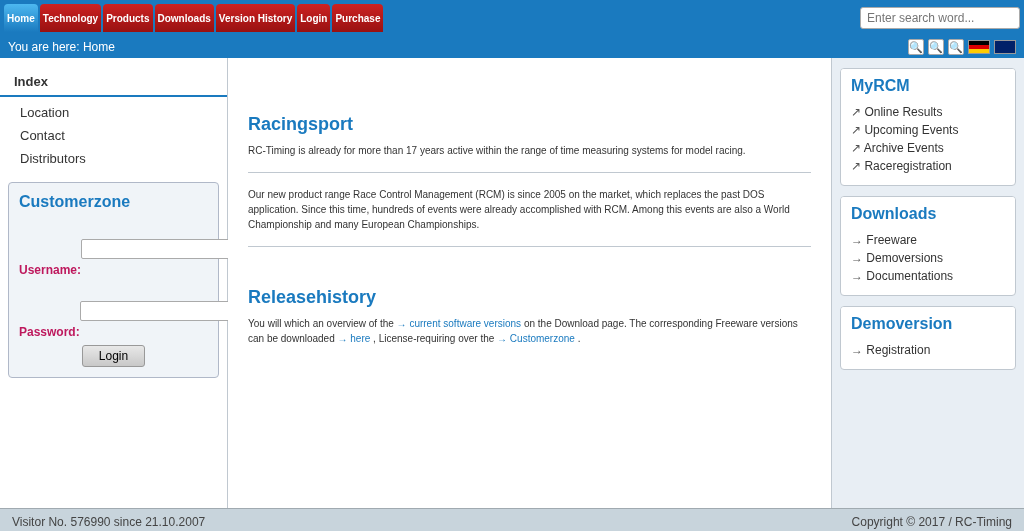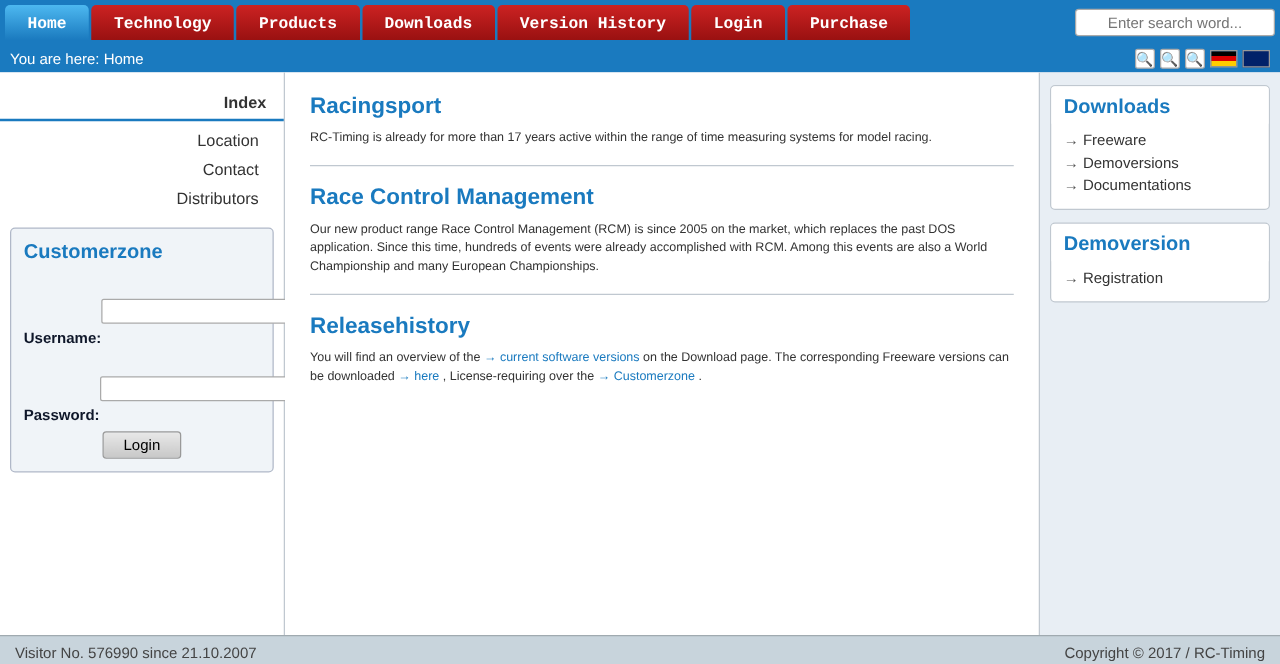--- a/index.html
+++ b/index.html
@@ -10,45 +10,43 @@
       display: flex;
       align-items: center;
       background: #1a7abf;
       padding: 0 4px;
       height: 36px;
     }
     .nav-tab {
       display: inline-flex;
       align-items: center;
       justify-content: center;
-      padding: 0 18px;
+      padding: 0 3px;
       height: 28px;
       background: linear-gradient(to bottom, #cc2222, #991111);
       color: #fff;
-      font-size: 13px;
+      font-size: 10px;
       font-weight: bold;
       border-radius: 4px 4px 0 0;
       margin-right: 2px;
       cursor: pointer;
       text-decoration: none;
-      font-family: Liberation Mono, monospace;
     }
     .nav-tab.active {
       background: linear-gradient(to bottom, #4db8f0, #1a7abf);
     }
     .nav-search {
       margin-left: auto;
       height: 22px;
       width: 160px;
       border: 1px solid #aaa;
       border-radius: 3px;
       padding: 0 6px;
       font-size: 12px;
       color: #15803d;
-      text-align: center;
     }
 
     
     .breadcrumb {
       background: #1a7abf;
       color: #fff;
       padding: 3px 8px;
       font-size: 12px;
       display: flex;
       align-items: center;
@@ -92,21 +90,20 @@
     
     .sidebar {
       width: 228px;
       min-width: 228px;
       background: #fff;
       border-right: 1px solid #c0c8d0;
       padding: 10px 0;
     }
     .sidebar-section {
       margin-bottom: 10px;
-      text-align: right;
     }
     .sidebar-index {
       padding: 6px 14px;
       font-weight: bold;
       font-size: 13px;
       color: #333;
       border-bottom: 2px solid #1a7abf;
       margin-bottom: 4px;
     }
     .sidebar-link {
@@ -134,21 +131,21 @@
     }
     .form-row {
       display: flex;
       align-items: center;
       margin-bottom: 6px;
     }
     .form-label {
       width: 68px;
       font-size: 12px;
       font-weight: bold;
-      color: #0f172a;
+      color: #be185d;
       margin-top: 42px;
     }
     .form-input {
       flex: 1;
       height: 20px;
       border: 1px solid #aaa;
       border-radius: 2px;
       font-size: 12px;
       padding: 0 4px;
     }
@@ -173,20 +170,21 @@
     .content-divider {
       border: none;
       border-top: 1px solid #c0c8d0;
       margin: 14px 0;
     }
     .section-title {
       color: #1a7abf;
       font-size: 18px;
       font-weight: bold;
       margin-bottom: 8px;
+      margin-top: 40px;
     }
     .content-text {
       color: #333;
       font-size: 10px;
       line-height: 1.5;
       margin-bottom: 10px;
     }
     .link-blue { color: #1a7abf; text-decoration: none; }
 
     
@@ -292,39 +290,47 @@
     </div>
   </div>
 
   <div class="main-content">
 
     <div class="section-title">Racingsport</div>
     <p class="content-text">RC-Timing is already for more than 17 years active within the range of time measuring systems for model racing.</p>
 
     <hr class="content-divider">
 
-    <div class="section-title">Race Control Management</div>
     <p class="content-text">Our new product range Race Control Management (RCM) is since 2005 on the market, which replaces the past DOS application. Since this time, hundreds of events were already accomplished with RCM. Among this events are also a World Championship and many European Championships.</p>
 
     <hr class="content-divider">
 
     <div class="section-title">Releasehistory</div>
     <p class="content-text">
-      <span>You will find an overview of the </span>
+      <span>You will which an overview of the </span>
       <a class="link-blue">→ <span>current software versions</span></a>
       <span> on the Download page. The corresponding Freeware versions can be downloaded </span>
       <a class="link-blue">→ <span>here</span></a>
       <span>, License-requiring over the </span>
       <a class="link-blue">→ <span>Customerzone</span></a>
       <span>.</span>
     </p>
   </div>
 
   <div class="right-sidebar">
 
+    <div class="rs-box">
+      <div class="rs-box-title">MyRCM</div>
+      <div class="rs-box-body">
+        <a class="rs-link rs-link-arrow">Online Results</a>
+        <a class="rs-link rs-link-arrow">Upcoming Events</a>
+        <a class="rs-link rs-link-arrow">Archive Events</a>
+        <a class="rs-link rs-link-arrow">Raceregistration</a>
+      </div>
+    </div>
 
     <div class="rs-box">
       <div class="rs-box-title">Downloads</div>
       <div class="rs-box-body">
         <a class="rs-link">Freeware</a>
         <a class="rs-link">Demoversions</a>
         <a class="rs-link">Documentations</a>
       </div>
     </div>
 

